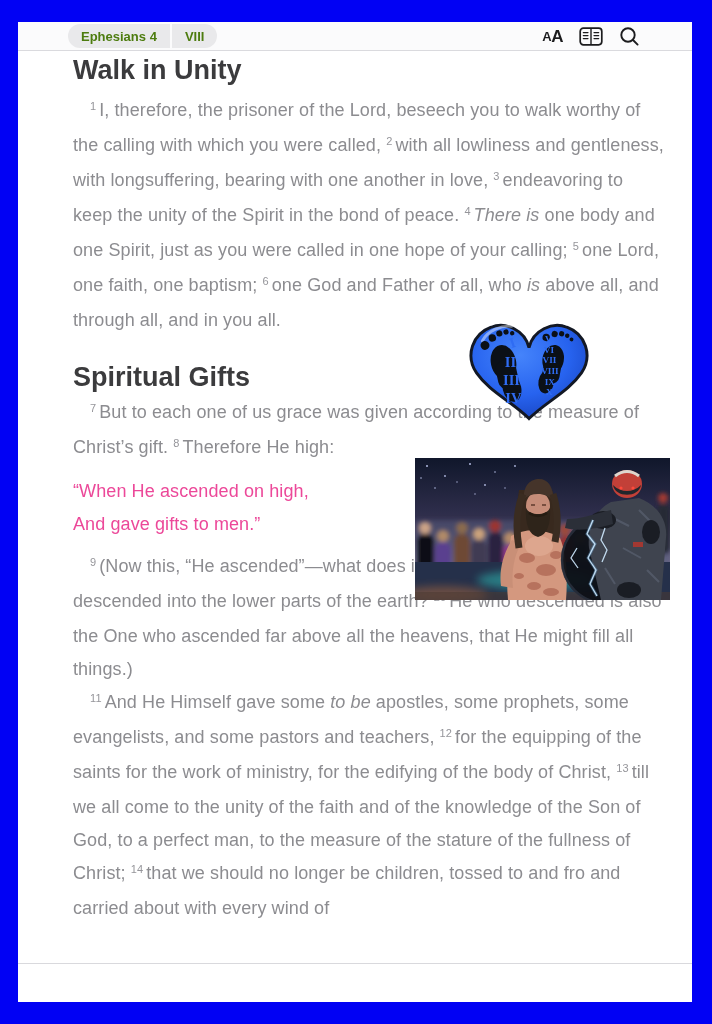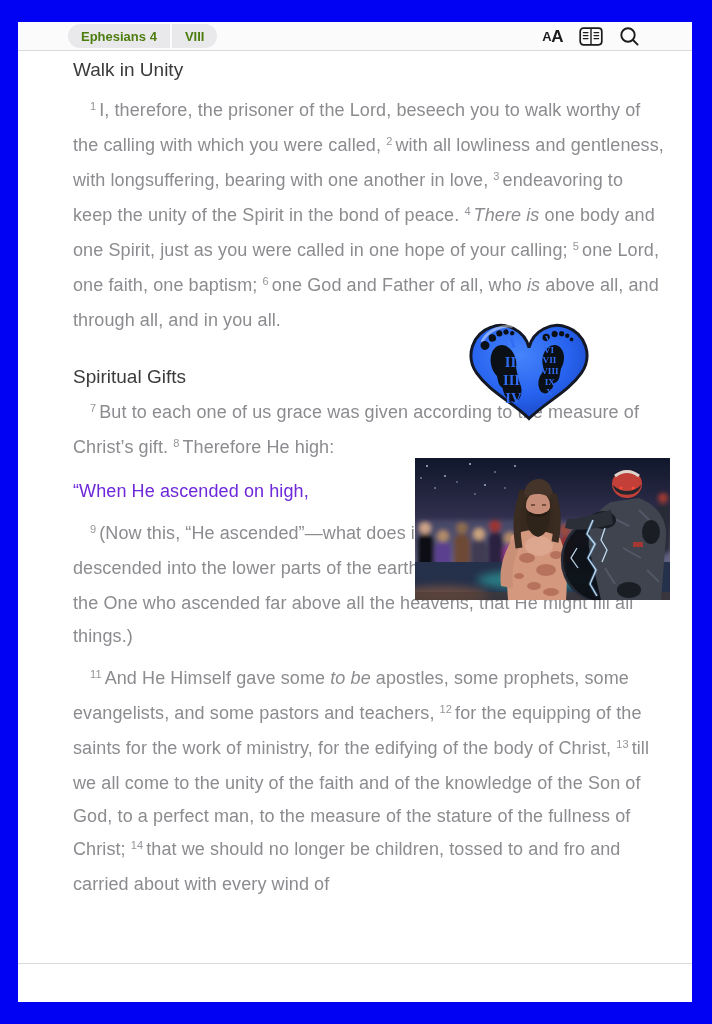--- a/index.html
+++ b/index.html
@@ -25,38 +25,38 @@
   }
   .pill-gap{width:2px;background:#fbfbfc;}
   .nav-icons{display:flex;align-items:center;gap:16px;}
   .icon-btn{background:none;border:none;padding:0;cursor:pointer;display:flex;align-items:center;color:#1c1c1e;}
   .aa-btn{font-weight:bold;color:#1c1c1e;letter-spacing:-0.5px;line-height:1;}
   .aa-btn .a-sm{font-size:13px;}
   .aa-btn .a-lg{font-size:17px;}
   
   .content{padding:0 27px 0 55px;position:relative;}
   h2.section{
-    font-size:19px;line-height:22px;font-weight:normal;color:#3b3b3d;margin:0;
+    font-size:27px;line-height:22px;font-weight:bold;color:#3b3b3d;margin:0;
   }
   #heading-unity{margin-top:8px;}
   #heading-gifts{margin-top:29px;}
   .vp{
     margin:0;font-size:18px;line-height:33px;color:#8c8c90;
     text-indent:17px;letter-spacing:0.1px;
   }
   #p1{margin-top:13px;}
   #p2{margin-top:8px;}
   #p3{margin-top:9px;}
-  #p4{margin-top:9px;}
+  #p4{margin-top:0;}
   .vnum{
     font-size:11px;position:relative;top:-6px;margin-right:3px;color:#95959a;
   }
   .it{font-style:italic;}
   .poem{margin-top:9px;}
-  .poem-line{font-size:18px;line-height:33px;color:#6d28d9;letter-spacing:0.1px;}
+  .poem-line{font-size:18px;line-height:33px;color:#ec4899;letter-spacing:0.1px;}
   
   .heart-img{position:absolute;left:442px;top:294px;width:138px;height:108px;}
   .scene-img{position:absolute;left:397px;top:436px;width:255px;height:142px;}
   .bottom-divider{position:absolute;left:0;top:941px;width:100%;height:1px;background:#d9d9dd;}
   .heart-num{font-family:"Liberation Serif", serif;font-weight:bold;fill:#2f6cf3;}
 </style>
 </head>
 <body>
 
 <div class="page">
@@ -99,20 +99,21 @@
     <h2 class="section" id="heading-unity">Walk in Unity</h2>
 
     <p class="vp" id="p1"><span class="vnum">1</span><span>I, therefore, the prisoner of the Lord, beseech you to walk worthy of the calling with which you were called, </span><span class="vnum">2</span><span>with all lowliness and gentleness, with longsuffering, bearing with one another in love, </span><span class="vnum">3</span><span>endeavoring to keep the unity of the Spirit in the bond of peace. </span><span class="vnum">4</span><span class="it">There is</span><span> one body and one Spirit, just as you were called in one hope of your calling; </span><span class="vnum">5</span><span>one Lord, one faith, one baptism; </span><span class="vnum">6</span><span>one God and Father of all, who </span><span class="it">is</span><span> above all, and through all, and in you all.</span></p>
 
     <h2 class="section" id="heading-gifts">Spiritual Gifts</h2>
 
     <p class="vp" id="p2"><span class="vnum">7</span><span>But to each one of us grace was given according to the measure of Christ’s gift. </span><span class="vnum">8</span><span>Therefore He high:</span></p>
 
     <div class="poem">
       <div class="poem-line">“When He ascended on high,</div>
+      <div class="poem-line">And gave gifts to men.”</div>
     </div>
 
     <p class="vp" id="p3"><span class="vnum">9</span><span>(Now this, “He ascended”—what does it mean but that He also first descended into the lower parts of the earth? </span><span class="vnum">20</span><span>He who descended is also the One who ascended far above all the heavens, that He might fill all things.)</span></p>
 
     <p class="vp" id="p4"><span class="vnum">11</span><span>And He Himself gave some </span><span class="it">to be</span><span> apostles, some prophets, some evangelists, and some pastors and teachers, </span><span class="vnum">12</span><span>for the equipping of the saints for the work of ministry, for the edifying of the body of Christ, </span><span class="vnum">13</span><span>till we all come to the unity of the faith and of the knowledge of the Son of God, to a perfect man, to the measure of the stature of the fullness of Christ; </span><span class="vnum">14</span><span>that we should no longer be children, tossed to and fro and carried about with every wind of</span></p>
   </main>
 
   <svg class="heart-img" viewBox="0 0 142 108">
     <defs>
       <radialGradient id="hg" cx="42%" cy="32%" r="78%">

